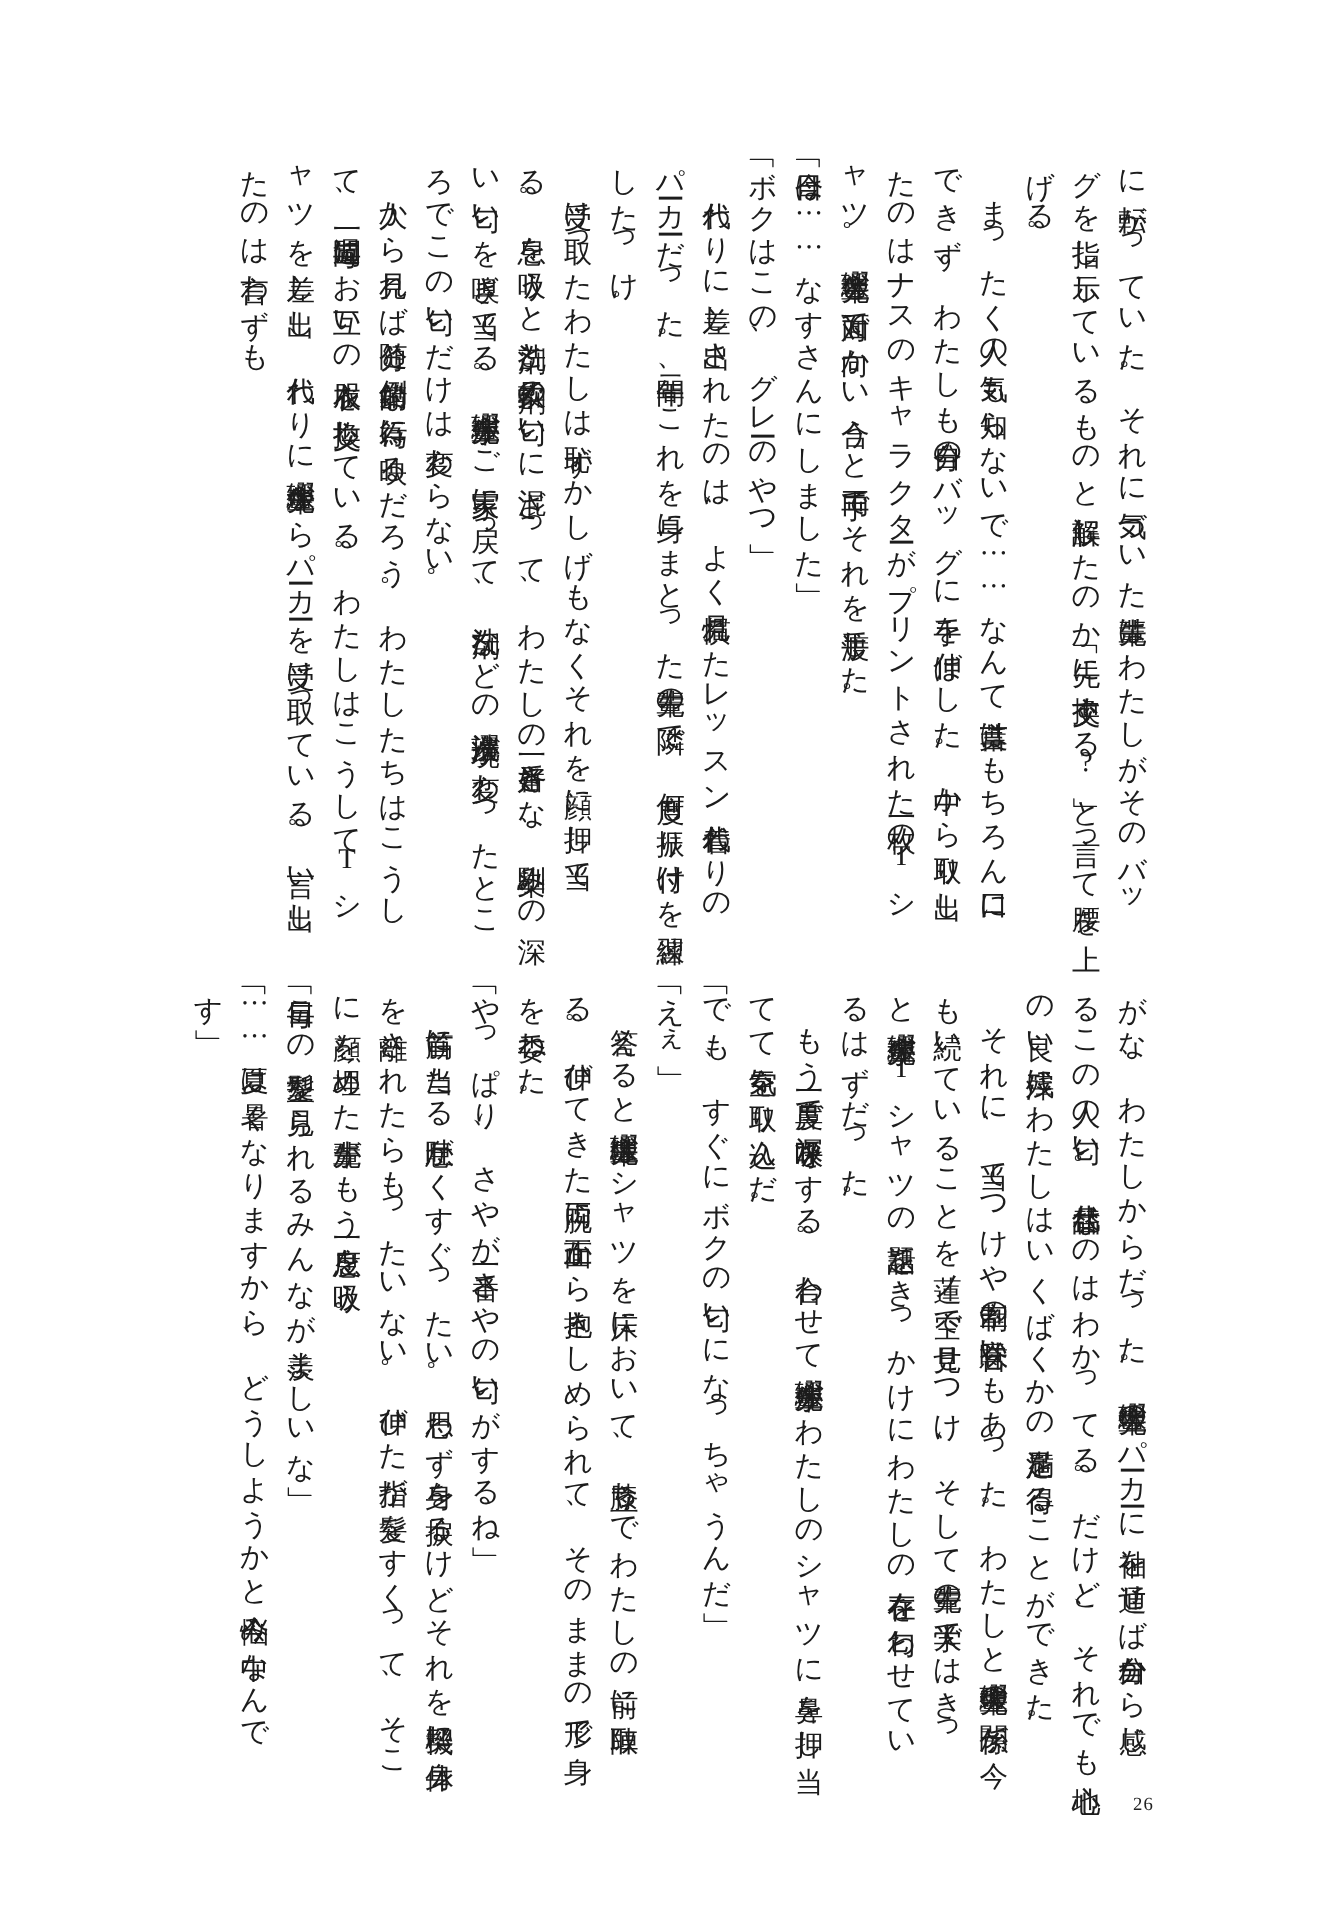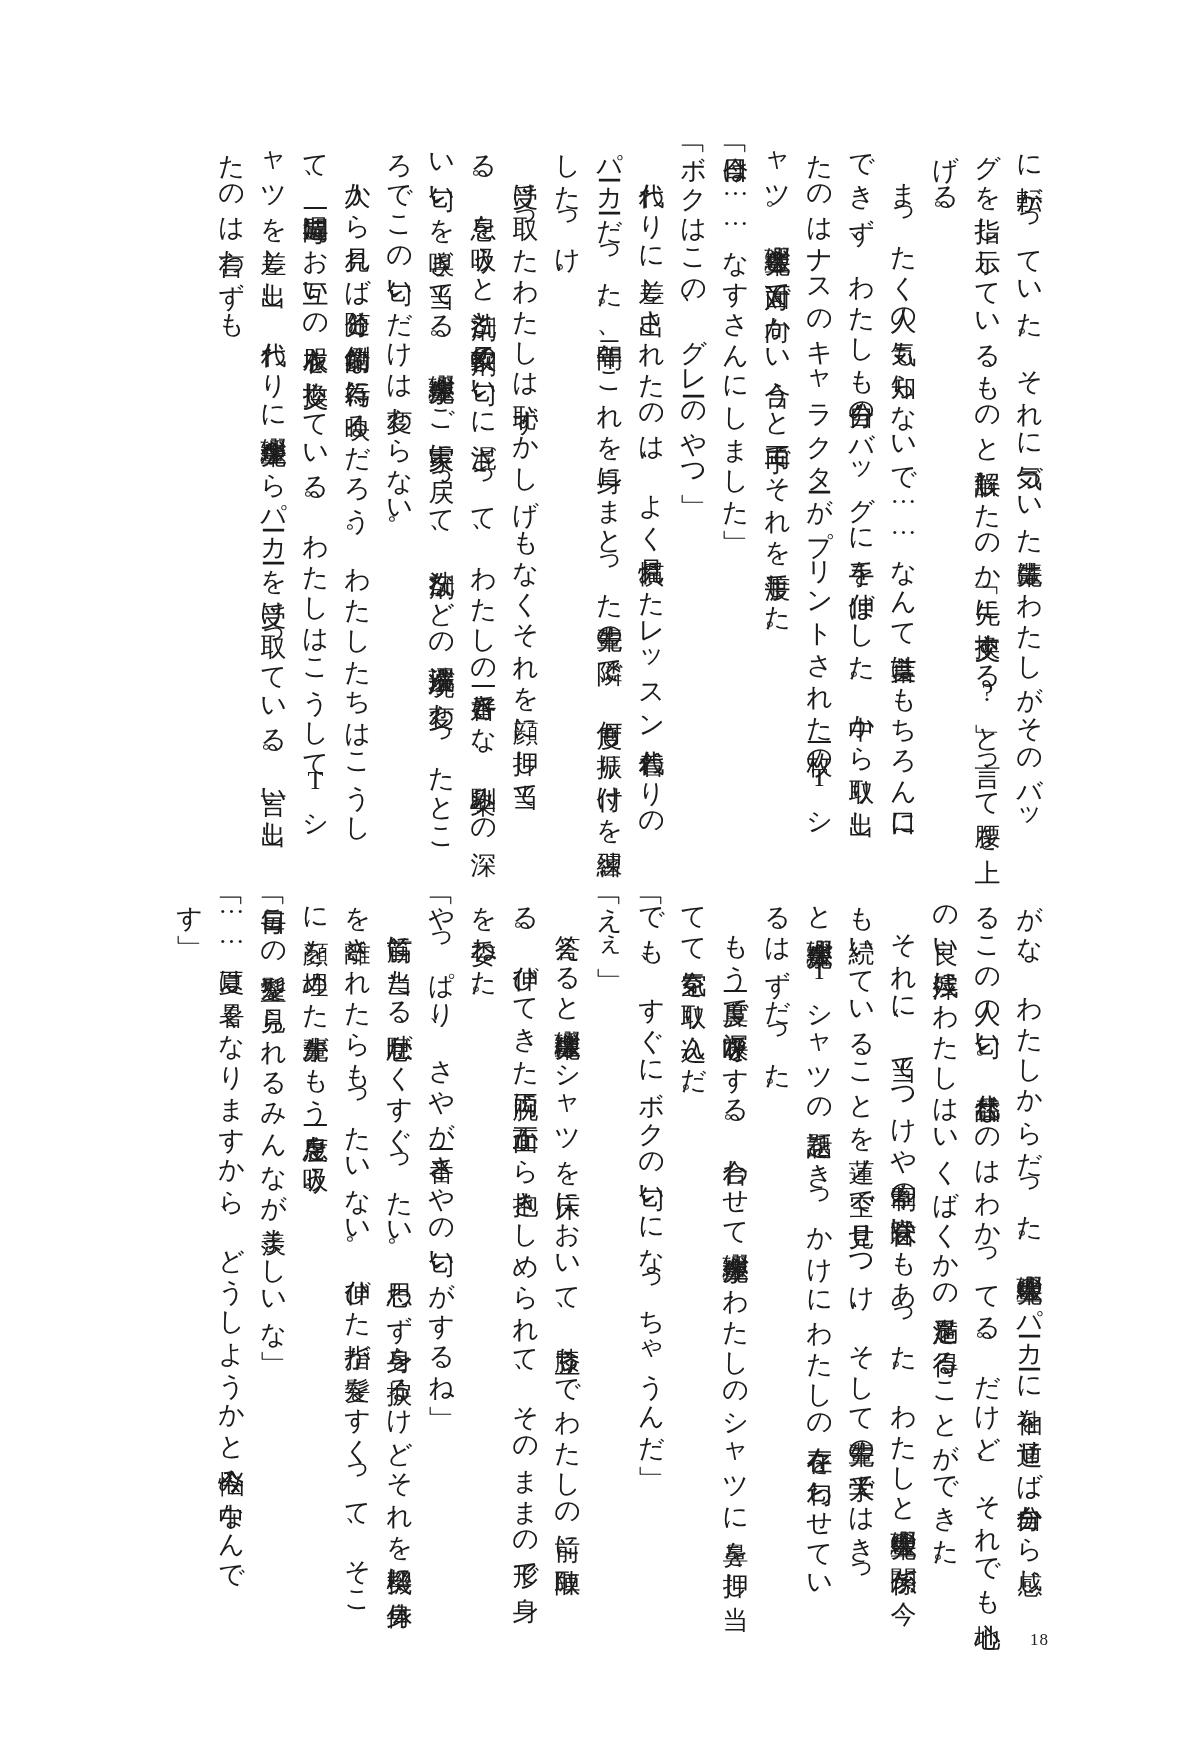--- a/index.html
+++ b/index.html
@@ -68,15 +68,15 @@
     <p>　もう一度鼻で深呼吸をする。合わせて綴理先輩がわたしのシャツに鼻を押し当てて空気を取り込んだ。</p>
     <p>「でも、すぐにボクの匂いになっちゃうんだ」</p>
     <p>「えぇ」</p>
     <p>　答えると綴理先輩はシャツを床において、膝立ちでわたしの前に陣取る。伸びてきた両腕に正面から抱きしめられて、そのままの形で身を委ねた。</p>
     <p>「やっぱり、さやが一番さやの匂いがするね」</p>
     <p>　首筋に当たる吐息がくすぐったい。思わず身を捩るけどそれを契機に身体を離されたらもったいない。伸びた指が髪をすくって、そこに顔を埋めた先輩がもう一度息を吸う。</p>
     <p>「毎日この髪型を見られるみんなが羨ましいな」</p>
     <p>「……夏は暑くなりますから、どうしようかと今悩み中なんです」</p>
   </div>
 
-  <div id="page-number">18</div>
+  <div id="page-number">26</div>
 
 </div>
 
 </body></html>

